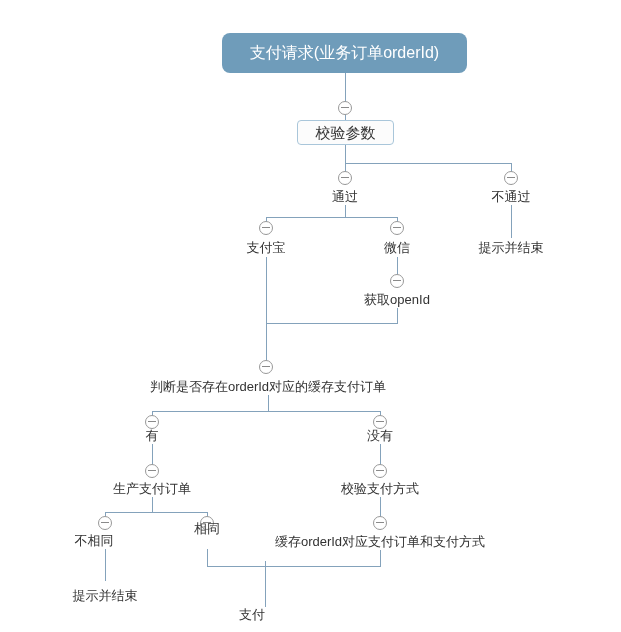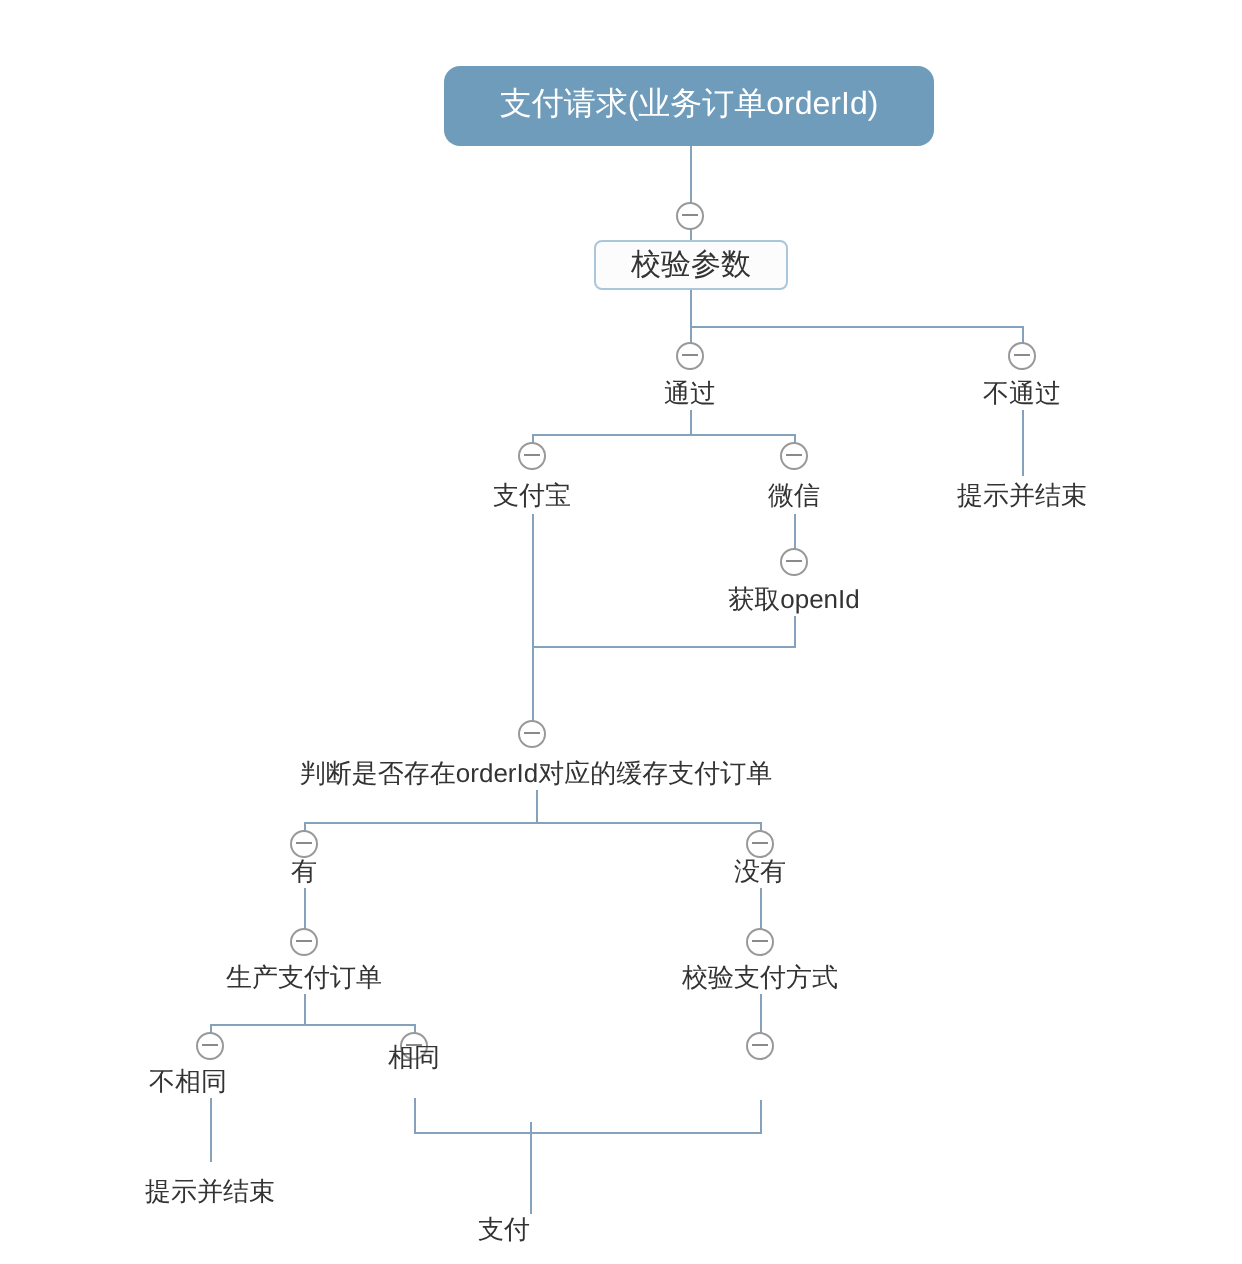--- a/index.html
+++ b/index.html
@@ -100,16 +100,17 @@
   <div class="label" style="left:397px;top:248px">微信</div>
   <div class="label" style="left:511px;top:248px">提示并结束</div>
   <div class="label" style="left:397px;top:300px">获取openId</div>
   <div class="label" style="left:268px;top:387px">判断是否存在orderId对应的缓存支付订单</div>
   <div class="label" style="left:152px;top:436px">有</div>
   <div class="label" style="left:380px;top:436px">没有</div>
   <div class="label" style="left:152px;top:489px">生产支付订单</div>
   <div class="label" style="left:380px;top:489px">校验支付方式</div>
   <div class="label" style="left:94px;top:541px">不相同</div>
   <div class="label" style="left:207px;top:529px">相同</div>
+  <div class="label" style="left:380px;top:542px">缓存orderId对应支付订单和支付方式</div>
   <div class="label" style="left:105px;top:596px">提示并结束</div>
   <div class="label" style="left:252px;top:615px">支付</div>
 
 </div>
 
 </body></html>

